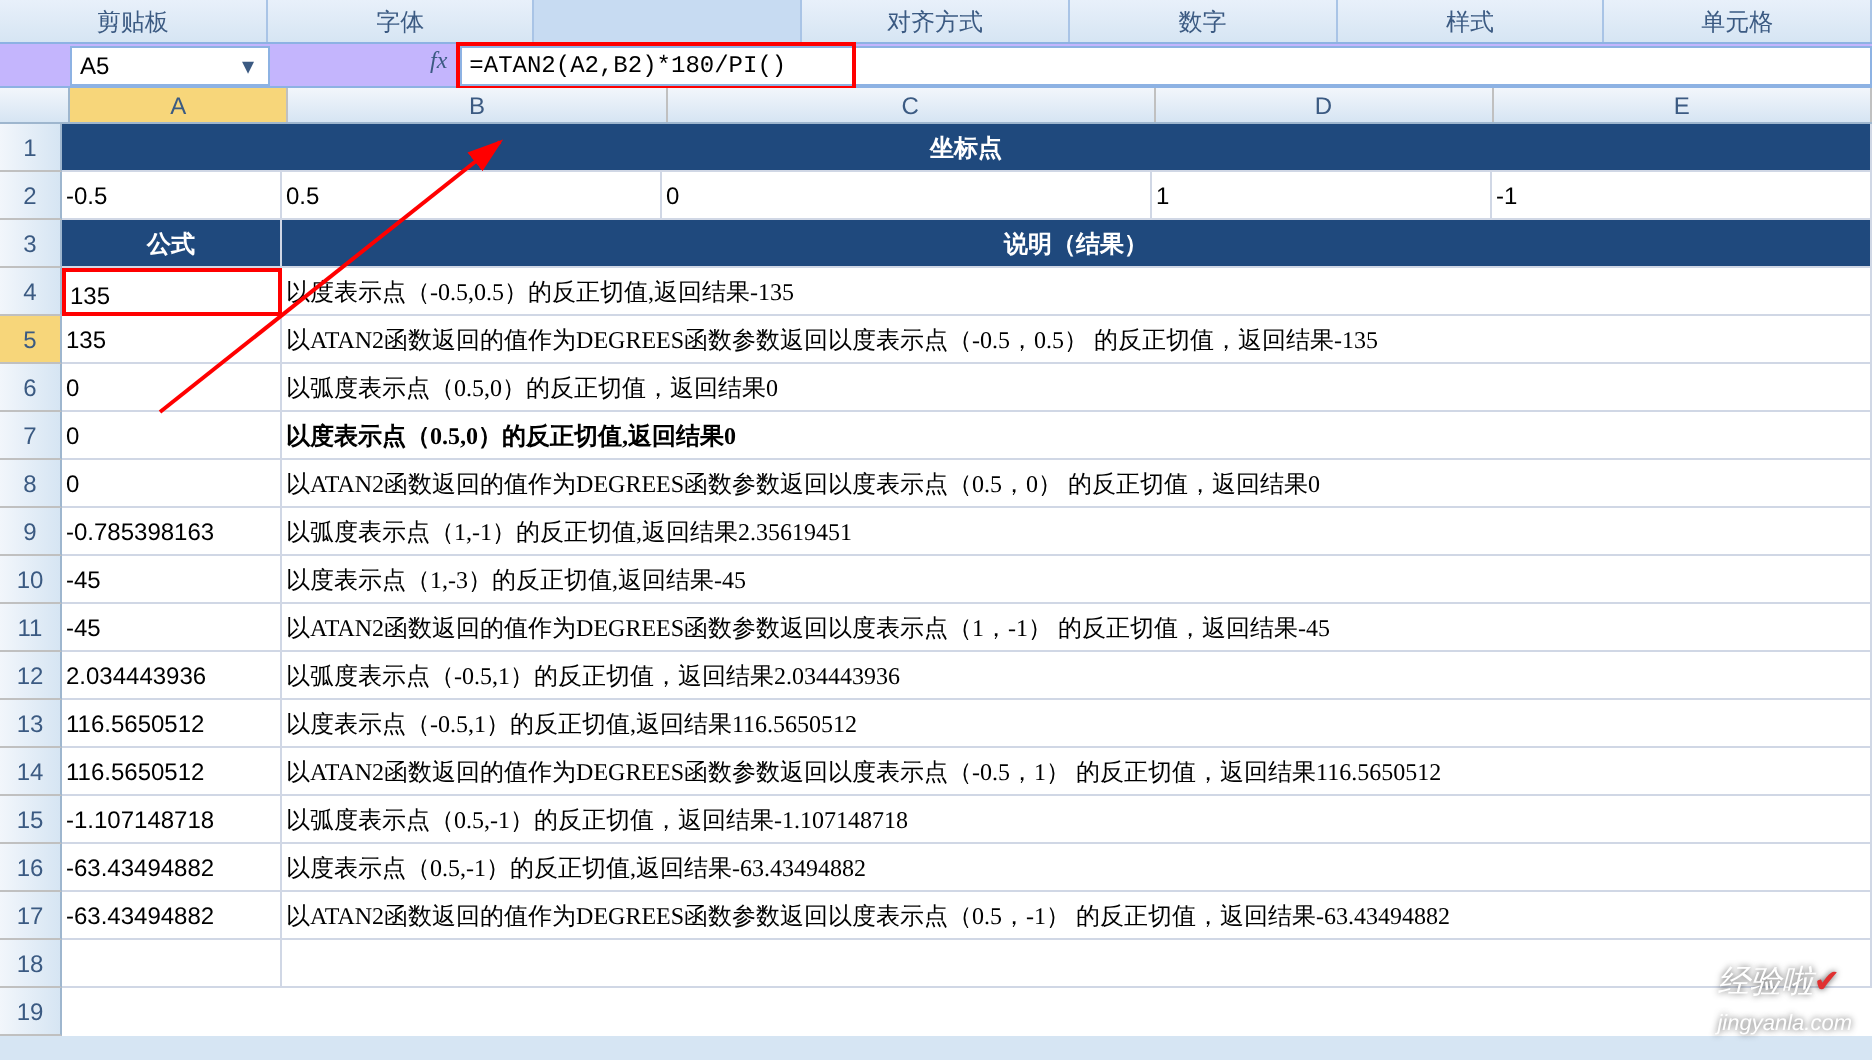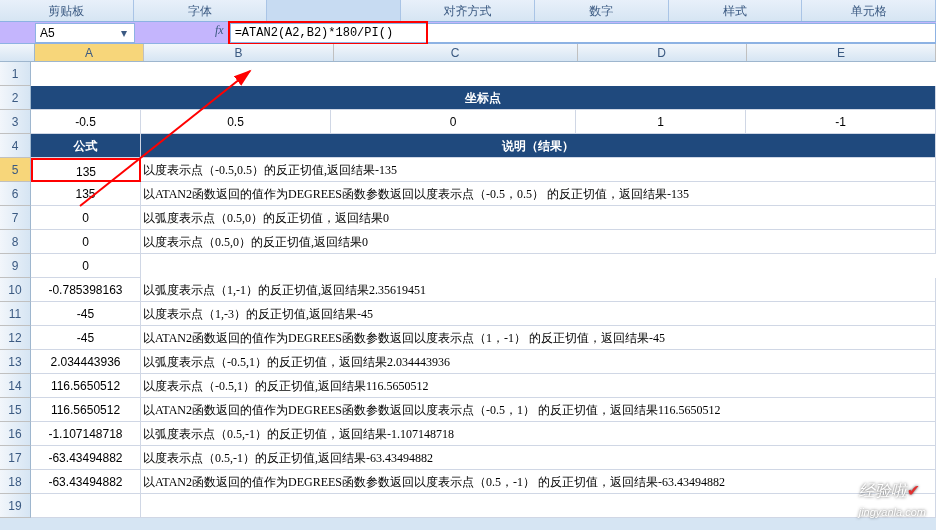--- a/index.html
+++ b/index.html
@@ -18,25 +18,25 @@
 .formula-txt { font-family: "Courier New", monospace; }
 .sheet-area { position: relative; background: #fff; }
 .col-headers { display: flex; height: 18px; background: linear-gradient(#f2f6fb, #d6e5f3); border-bottom: 1px solid #9eb6ce; }
 .corner { width: 35px; border-right: 1px solid #9eb6ce; background: linear-gradient(#f2f6fb, #d6e5f3); }
 .col-h { text-align: center; line-height: 18px; border-right: 1px solid #c0c0c0; color: #3b5a82; font-family: Arial; }
 .col-h.sel { background: #f7d67a; }
 .grid { display: flex; }
 .row-headers { width: 35px; }
 .row-h { height: 24px; line-height: 24px; text-align: center; border-right: 1px solid #9eb6ce; border-bottom: 1px solid #c0c0c0; background: linear-gradient(90deg, #f2f6fb, #d6e5f3); color: #3b5a82; font-family: Arial; }
 .row-h.sel { background: #f7d67a; }
-.cells { position: relative; margin-top: 24px; }
+.cells { position: relative; }
 .row { display: flex; height: 24px; }
 .cell { border-right: 1px solid #d0d7e5; border-bottom: 1px solid #d0d7e5; line-height: 24px; padding: 0 2px; overflow: hidden; white-space: nowrap; }
 .hdr-cell { background: #1f497d; color: #fff; text-align: center; font-weight: bold; }
-.num-cell { text-align: center; font-family: Arial; }
+.num-cell { font-family: Arial; }
 .txt-cell { text-align: left; font-family: SimSun, "Microsoft YaHei"; }
 .selected-cell { border: 2px solid red !important; position: relative; }
 .arrow-svg { position: absolute; top: 22px; left: 0; pointer-events: none; z-index: 10; }
 .watermark { position: absolute; right: 10px; bottom: 10px; color: #fff; font-size: 16px; text-shadow: 0 0 3px rgba(0,0,0,0.7); font-style: italic; pointer-events: none; }
 .watermark .red { color: #e03030; font-style: normal; }
 </style>
 </head>
 <body>
 
 <div class="ribbon-tabs">
@@ -127,24 +127,25 @@
         <div class="row">
           <div class="cell num-cell" style="width: 110px;">135</div>
           <div class="cell txt-cell" style="width: 795px;">以ATAN2函数返回的值作为DEGREES函数参数返回以度表示点（-0.5，0.5） 的反正切值，返回结果-135</div>
         </div>
         <div class="row">
           <div class="cell num-cell" style="width: 110px;">0</div>
           <div class="cell txt-cell" style="width: 795px;">以弧度表示点（0.5,0）的反正切值，返回结果0</div>
         </div>
         <div class="row">
           <div class="cell num-cell" style="width: 110px;">0</div>
-          <div class="cell txt-cell" style="width: 795px;">以度表示点（0.5,0）的反正切值,返回结果0</div>
+          <div class="cell txt-cell" style="width: 795px; font-weight: bold;">以度表示点（0.5,0）的反正切值,返回结果0</div>
         </div>
         <div class="row">
           <div class="cell num-cell" style="width: 110px;">0</div>
+          <div class="cell txt-cell" style="width: 795px;">以ATAN2函数返回的值作为DEGREES函数参数返回以度表示点（0.5，0） 的反正切值，返回结果0</div>
         </div>
         <div class="row">
           <div class="cell num-cell" style="width: 110px;">-0.785398163</div>
           <div class="cell txt-cell" style="width: 795px;">以弧度表示点（1,-1）的反正切值,返回结果2.35619451</div>
         </div>
         <div class="row">
           <div class="cell num-cell" style="width: 110px;">-45</div>
           <div class="cell txt-cell" style="width: 795px;">以度表示点（1,-3）的反正切值,返回结果-45</div>
         </div>
         <div class="row">

